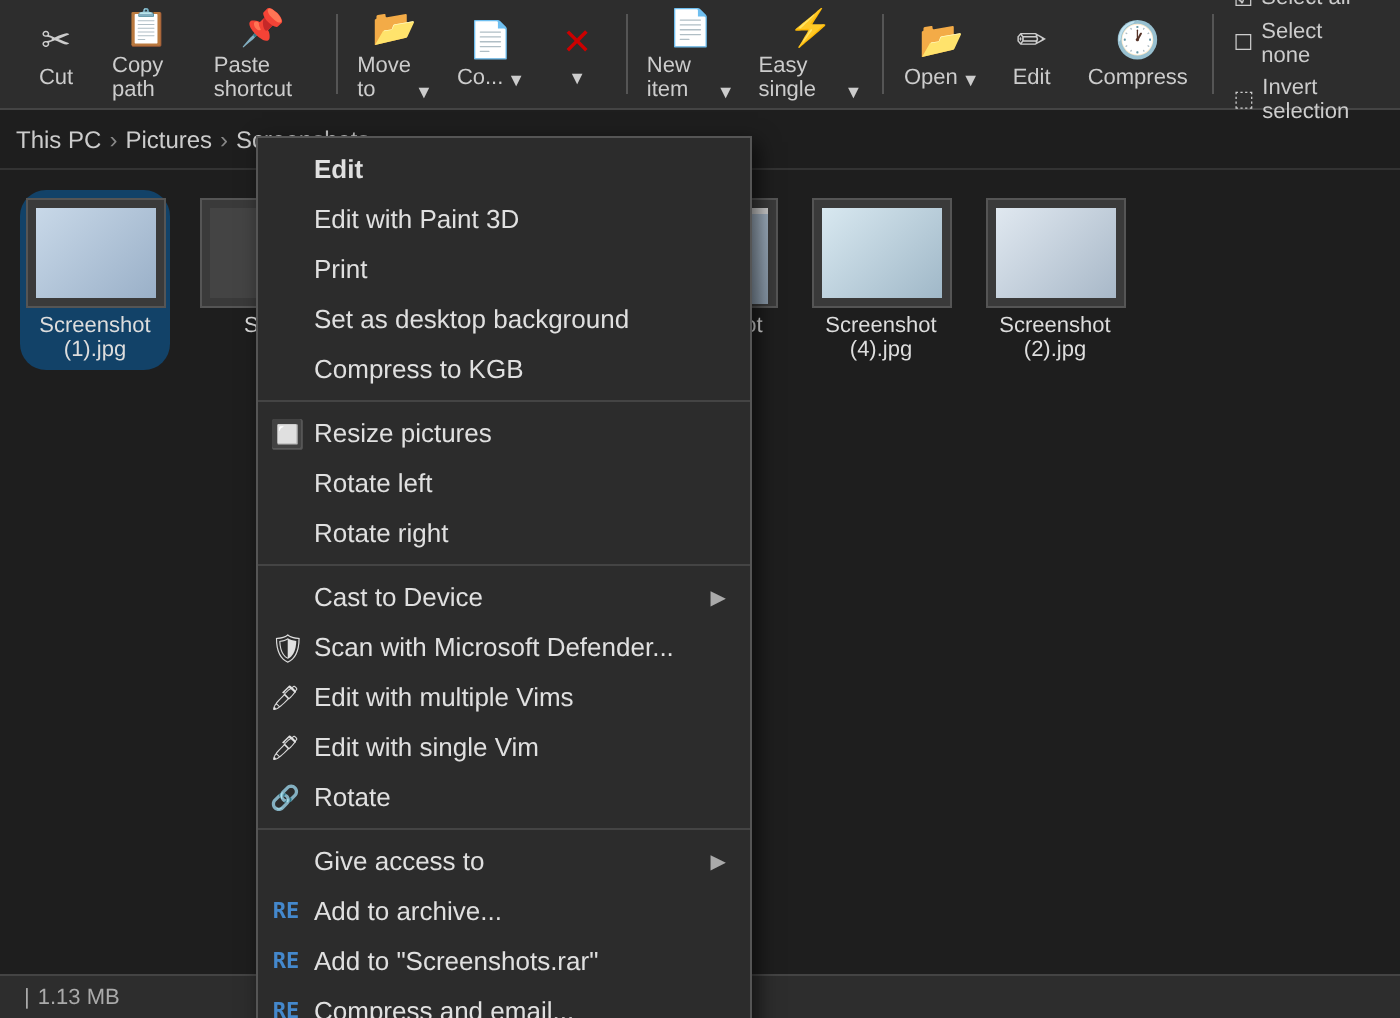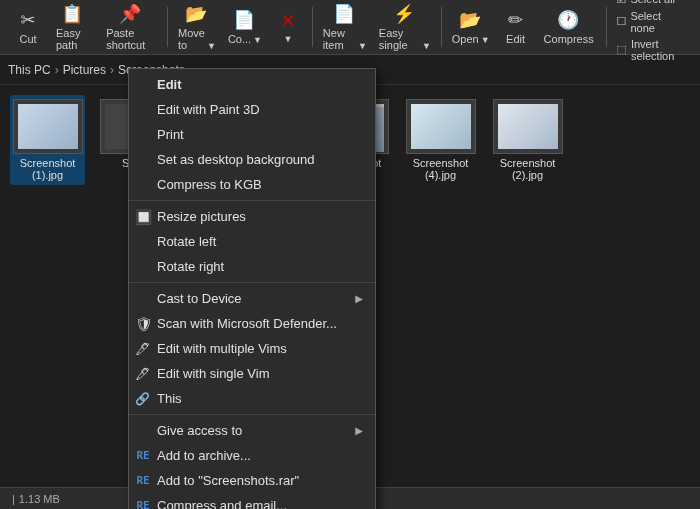--- a/index.html
+++ b/index.html
@@ -92,21 +92,21 @@
       position: relative;
     }
 
     .file-item {
       display: flex;
       flex-direction: column;
       align-items: center;
       width: 75px;
       cursor: pointer;
       padding: 4px;
-      border-radius: 3px;
+      border-radius: 13px;
     }
     .file-item.selected { background: rgba(0,120,215,0.4); }
     .file-thumb {
       width: 70px;
       height: 55px;
       background: #3a3a3a;
       border: 1px solid #555;
       display: flex;
       align-items: center;
       justify-content: center;
@@ -210,21 +210,21 @@
 <body>
 
 <div class="toolbar">
   <div class="toolbar-group">
     <div class="toolbar-btn">
       <span class="toolbar-icon">✂</span>
       <span>Cut</span>
     </div>
     <div class="toolbar-btn">
       <span class="toolbar-icon">📋</span>
-      <span>Easy path</span>
+      <span>Copy path</span>
     </div>
     <div class="toolbar-btn">
       <span class="toolbar-icon">📌</span>
       <span>Paste shortcut</span>
     </div>
   </div>
   <div class="toolbar-separator"></div>
   <div class="toolbar-group">
     <div class="toolbar-dropdown">
       <span class="toolbar-icon">📂</span>
@@ -397,21 +397,21 @@
   <div class="ctx-item">
     <span class="ctx-icon" style="font-size:12px;">🖊</span>
     <span>Edit with multiple Vims</span>
   </div>
   <div class="ctx-item">
     <span class="ctx-icon" style="font-size:12px;">🖊</span>
     <span>Edit with single Vim</span>
   </div>
   <div class="ctx-item">
     <span class="ctx-icon" style="font-size:12px;">🔗</span>
-    <span>This</span>
+    <span>Rotate</span>
   </div>
 
   <div class="ctx-separator"></div>
 
   <div class="ctx-item">
     <span>Give access to</span>
     <span class="ctx-arrow">▶</span>
   </div>
   <div class="ctx-item">
     <span class="ctx-icon rar-icon" style="color:#4488cc; font-size:11px; font-weight:bold; font-family:monospace;">RE</span>

